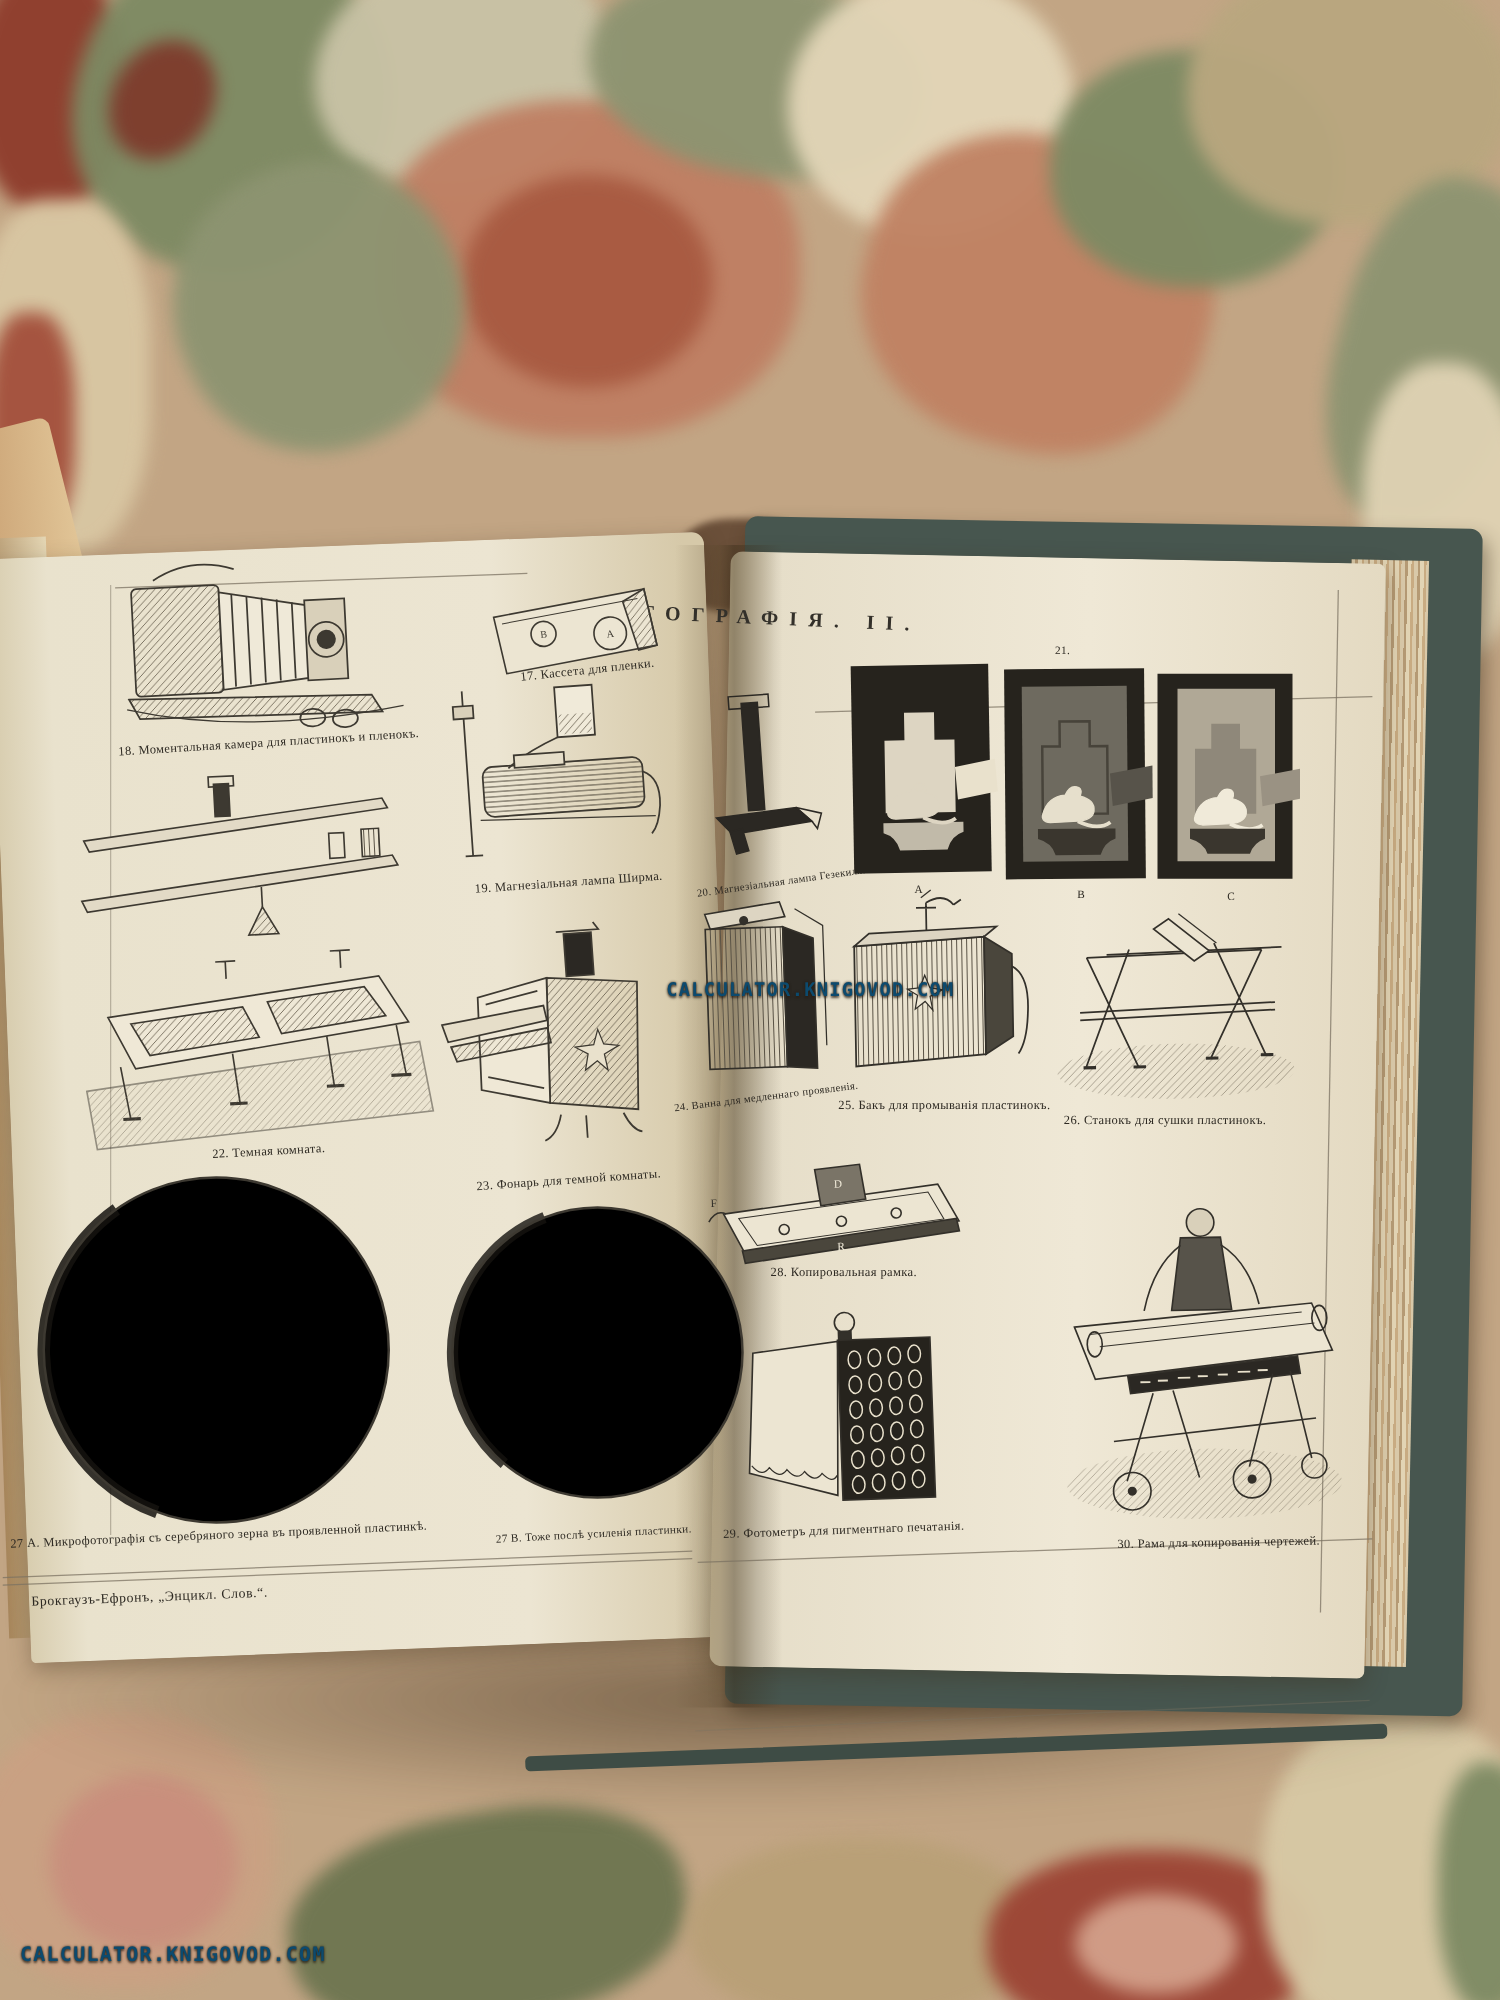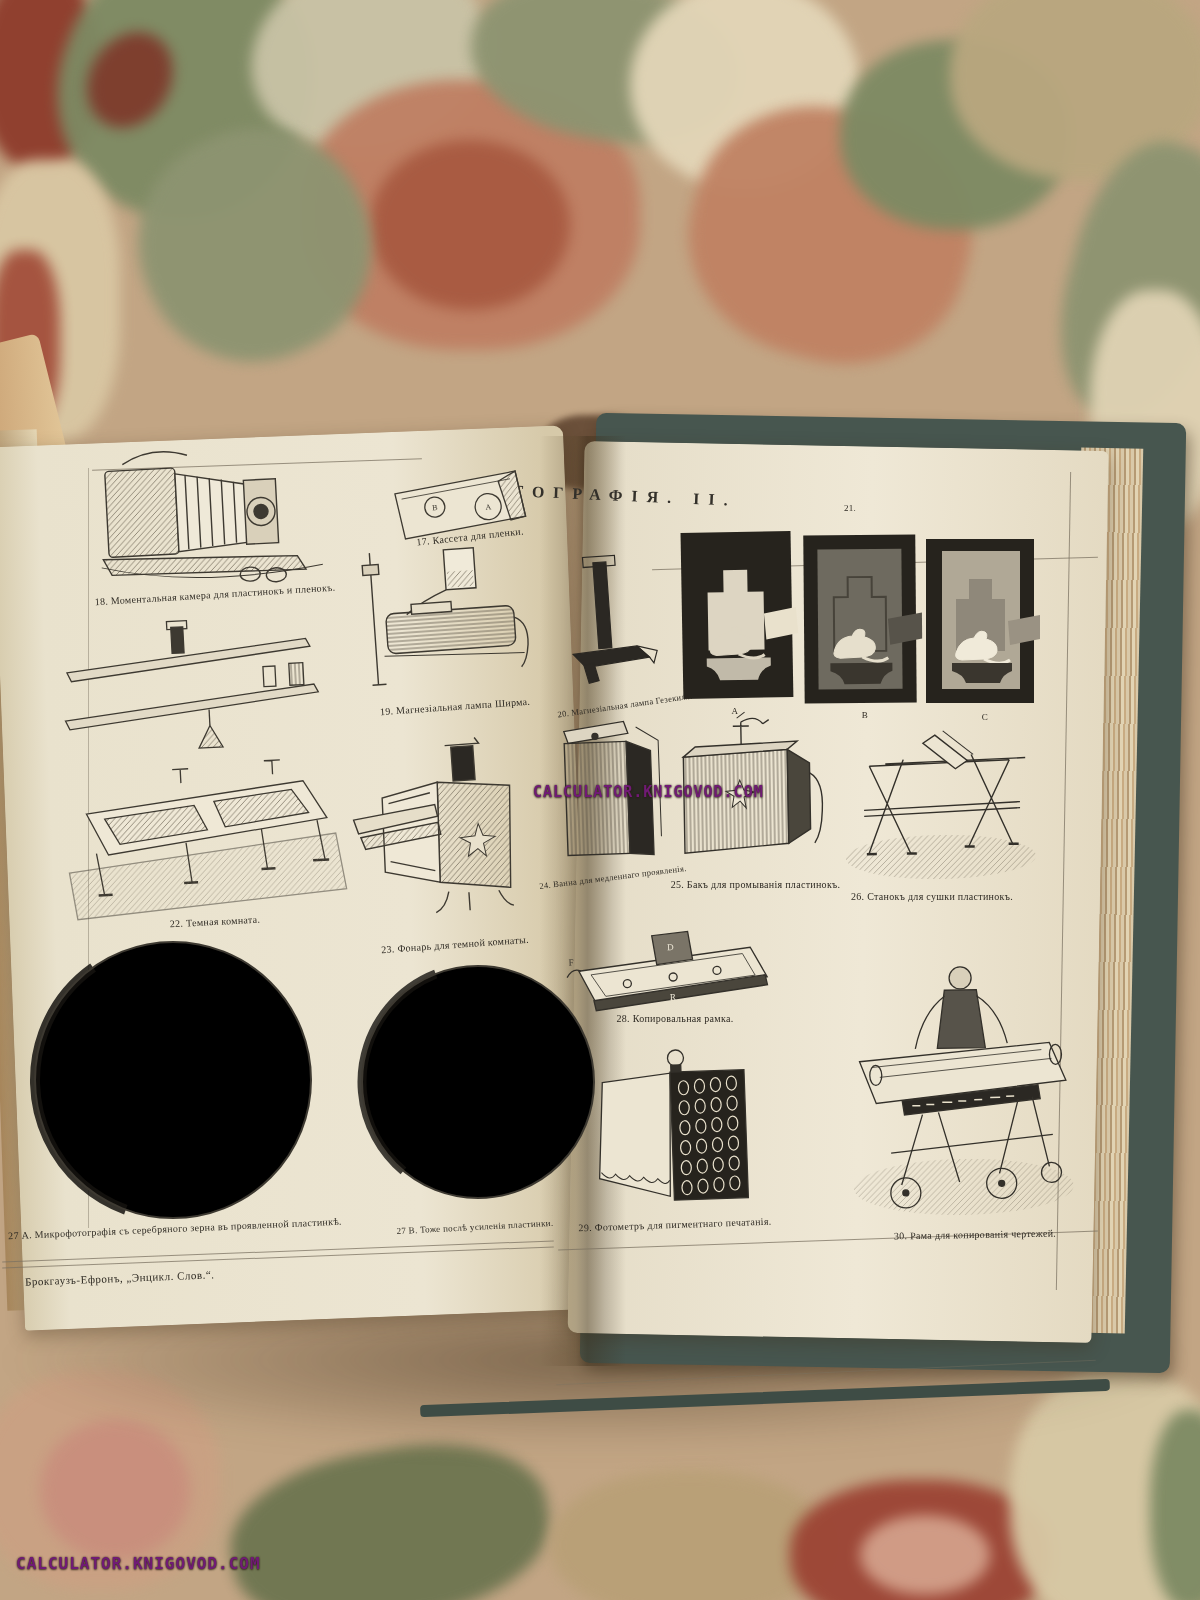--- a/index.html
+++ b/index.html
@@ -7,21 +7,21 @@
        background:#c2a584;font-family:"Liberation Serif",serif}
   .m{position:absolute;filter:blur(7px);opacity:.95}
   .sharpm{position:absolute;filter:blur(3px)}
   .abs{position:absolute}
   .page{position:absolute;box-shadow:0 6px 18px rgba(60,45,25,.35)}
   .cap{position:absolute;font:10px/1.3 "Liberation Serif",serif;color:#2e2a23;
        text-align:center;letter-spacing:.3px}
   .rule{position:absolute;background:#7b7261;height:1px;opacity:.75}
   .fig{position:absolute;overflow:visible}
   .wm{position:absolute;font-family:"DejaVu Sans Mono",monospace;font-weight:bold;
-      color:#701a75;text-shadow:0 0 2px rgba(40,30,20,.9),0 1px 2px rgba(40,30,20,.7);
+      color:#0c4a6e;text-shadow:0 0 2px rgba(40,30,20,.9),0 1px 2px rgba(40,30,20,.7);
       letter-spacing:1px;white-space:nowrap}
   .title{position:absolute;font-family:"Liberation Serif",serif;font-weight:bold;
          font-size:16px;color:#33302a;letter-spacing:9px;white-space:nowrap}
   .pub{position:absolute;font:11px "Liberation Serif",serif;color:#2e2a23;letter-spacing:.5px}
 </style>
 </head>
 <body>
 
 <svg width="0" height="0" style="position:absolute">
   <defs>
@@ -167,21 +167,21 @@
   <g stroke="#2b2823" fill="#2b2823" stroke-width="1.2">
     <rect x="46" y="6" width="13" height="86"></rect>
     <rect x="36" y="0" width="32" height="10" fill="none"></rect>
     <path d="M20,96 L84,92 L96,104 L32,110 Z"></path>
     <path d="M30,108 L34,126 L44,124 L40,106 Z"></path>
     <path d="M84,92 L104,98 L100,110 L96,104 Z" fill="none"></path>
   </g>
 </svg>
 <div class="cap" style="left:530px;top:700px;width:190px;font-size:8.5px;transform:rotate(-8deg)">20. Магнезіальная лампа Гезекиля.</div>
 
-<div class="cap" style="left:830px;top:503px;width:40px;font-size:9px">21.</div>
+<div class="cap" style="left:830px;top:515px;width:40px;font-size:9px">21.</div>
 <svg class="fig" style="left:680px;top:530px;transform:rotate(-1deg)" width="118" height="175" viewBox="0 0 118 175">
   <rect x="2" y="2" width="110" height="166" fill="#26231d"></rect>
   <path d="M28,120 V62 h16 V40 h24 v22 h16 v58 z" fill="#ddd5c2"></path>
   <g fill="#ddd5c2" stroke="#ddd5c2">
       <use href="#mouse" x="24" y="88"></use>
     </g>
   <path d="M26,128 h64 v8 q-10,3 -13,14 h-38 q-3,-11 -13,-14 z" fill="#ddd5c2" opacity=".85"></path>
   <path d="M84,84 L116,78 L118,104 L86,110 Z" fill="#e9e1cc"></path>
 </svg>
 <svg class="fig" style="left:802px;top:533px;transform:rotate(-.5deg)" width="120" height="177" viewBox="0 0 120 177">

